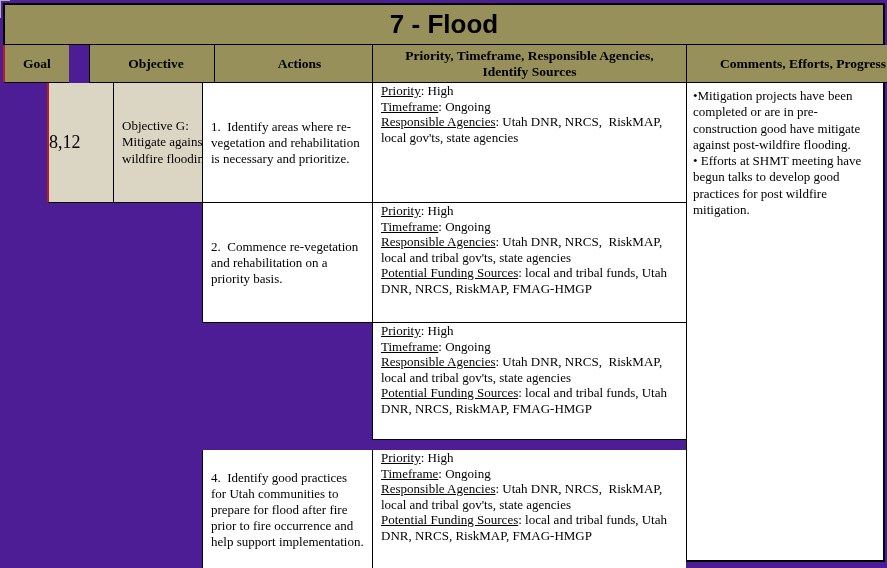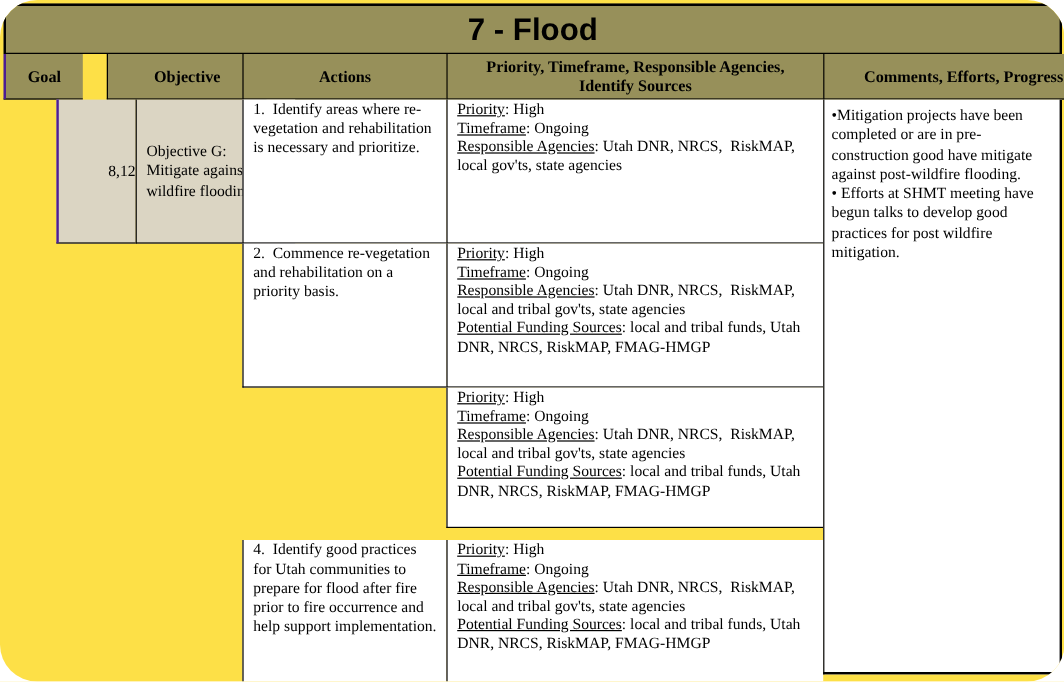--- a/index.html
+++ b/index.html
@@ -1,56 +1,56 @@
 <!DOCTYPE html>
 <html><head>
 <meta charset="utf-8">
 <style>
   html,body{margin:0;padding:0;background:#fff;}
   #canvas{
-    position:relative;width:887px;height:568px;background:#fde047;
-    font-family:"Liberation Serif", serif;color:#000;overflow:hidden;border-radius:31px;
+    position:relative;width:887px;height:568px;background:#4c1d95;
+    font-family:"Liberation Serif", serif;color:#000;overflow:hidden;
   }
   .cell{position:absolute;box-sizing:border-box;background:#fff;}
   .band{background:#97905A;}
   .shade{background:#DBD5C3;margin-left:44px;}
   
   .bL1{border-left:1px solid #000;}
-  .bL2{border-left:2px solid #4c1d95;}
+  .bL2{border-left:2px solid #b91c1c;}
   .bB1{border-bottom:1px solid #000;}
   .bB2{border-bottom:2px solid #000;}
   .bR2{border-right:2px solid #000;}
   .title-cell{
     left:3px;top:3px;width:882px;height:42px;
     border:2px solid #000;border-bottom-width:1px;
     display:flex;align-items:center;justify-content:center;
     font-family:"Liberation Sans", sans-serif;font-weight:bold;font-size:26px;
   }
   .hdr{
     display:flex;align-items:center;justify-content:center;text-align:center;
     font-weight:bold;font-size:13.5px;line-height:16px;
   }
   .hdr-goal{left:3px;top:45px;width:66px;height:38px;}
   .hdr-objective{left:69px;top:45px;width:133px;height:38px;margin-left:20px;}
-  .hdr-actions{left:202px;top:45px;width:170px;height:38px;align-items:center;}
+  .hdr-actions{left:214px;top:45px;width:170px;height:38px;align-items:center;}
   .hdr-priority{left:372px;top:45px;width:314px;height:38px;}
   .hdr-priority .wraplim{max-width:250px;}
   .hdr-comments{left:686px;top:45px;width:235px;height:38px;}
   .goal-cell{
     left:3px;top:83px;width:66px;height:120px;
-    display:flex;align-items:center;justify-content:flex-end;font-size:13px;
+    display:flex;align-items:center;justify-content:flex-start;font-size:18px;
   }
   .objective-cell{
     left:69px;top:83px;width:133px;height:120px;
     display:flex;flex-direction:column;justify-content:center;
     padding:0 10px 0 8px;font-size:13px;line-height:16.5px;
   }
   .action-cell{
     left:202px;width:170px;
-    display:flex;flex-direction:column;justify-content:flex-start;
+    display:flex;flex-direction:column;justify-content:center;
     padding:0 8px;font-size:13px;line-height:16px;white-space:pre-wrap;
   }
   .priority-cell{
     left:372px;width:314px;
     display:flex;flex-direction:column;
     padding:0 6px 0 8px;font-size:13px;line-height:15.5px;
   }
   .r1{top:83px;height:120px;}
   .r2{top:203px;height:120px;}
   .r3{top:323px;height:117px;}

